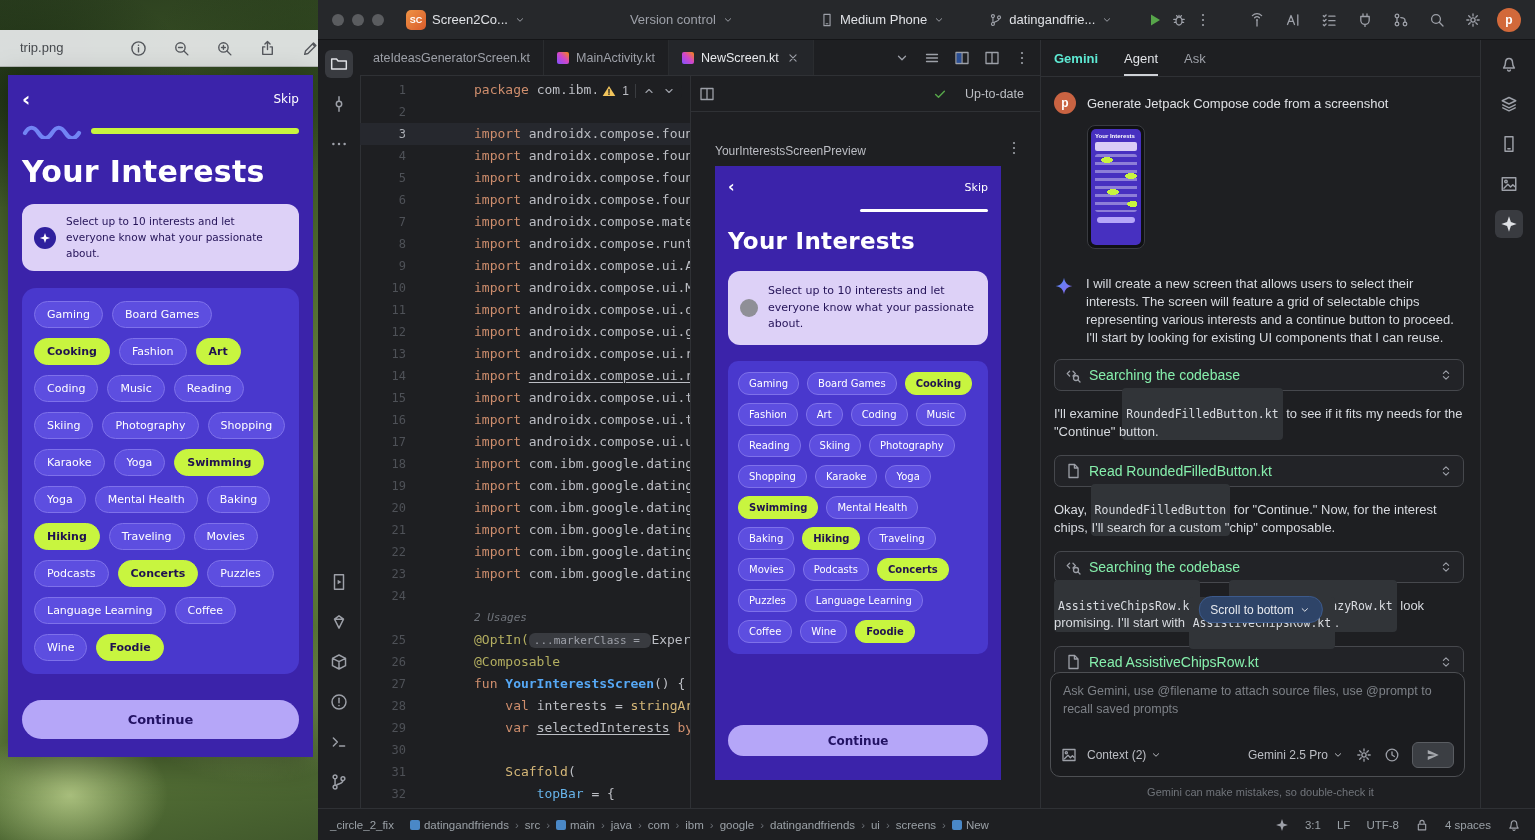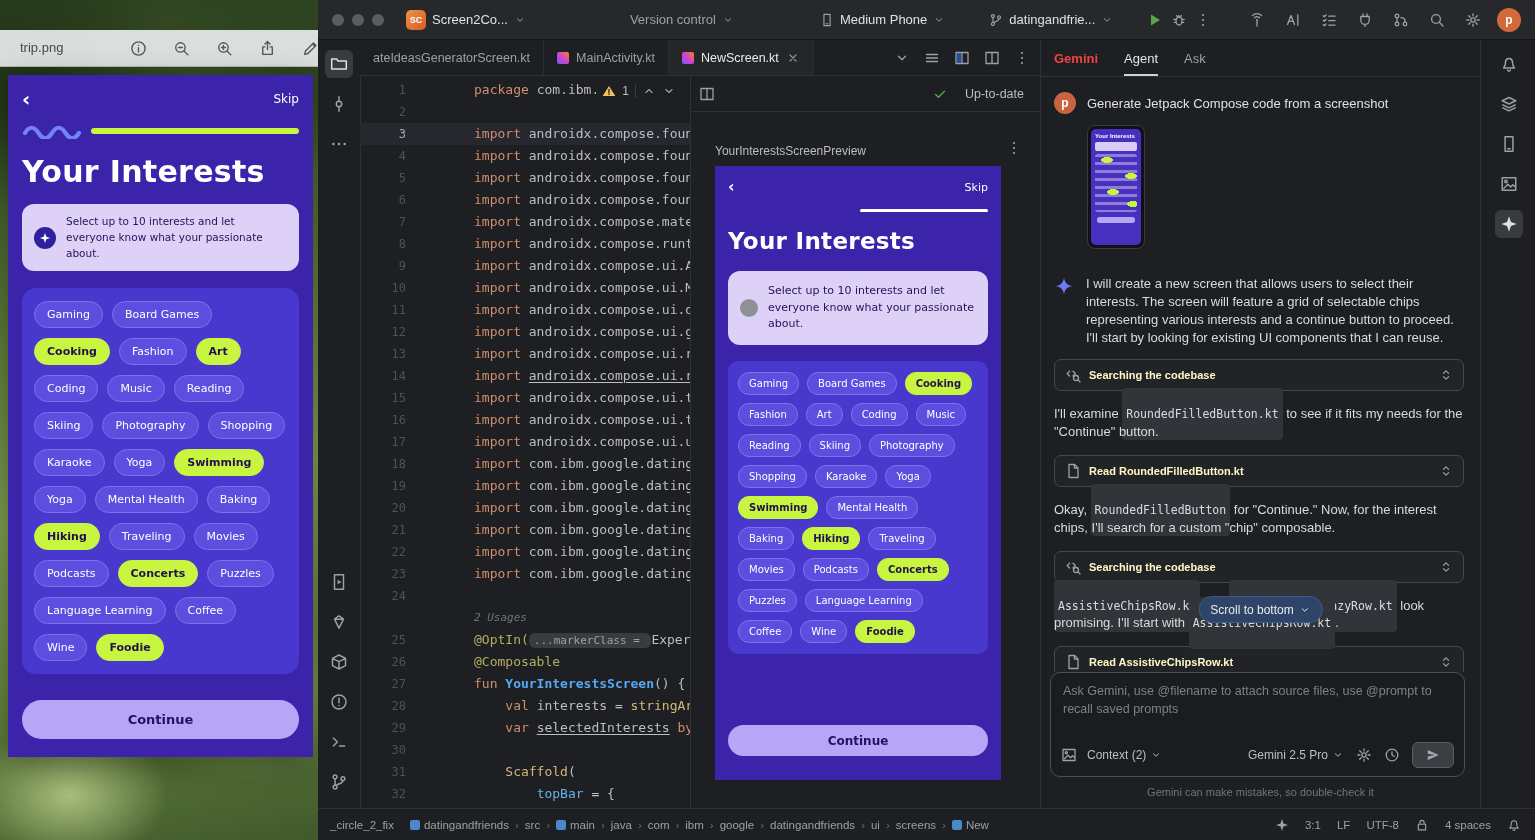--- a/index.html
+++ b/index.html
@@ -131,21 +131,21 @@
   .pv-label{position:absolute;left:24px;top:68px;font-size:12px;color:#bcbec4;}
   .pv-kebab{position:absolute;right:18px;top:64px;width:16px;height:16px;color:#9da0a8;}
   .pv-kebab svg{width:100%;height:100%;}
 
   
   .gemini{position:absolute;left:722px;top:40px;width:440px;height:768px;border-left:1px solid #2f3135;
           box-sizing:border-box;background:#1e1f22;}
   .gem-header{height:36px;border-bottom:1px solid #2f3135;display:flex;align-items:stretch;gap:26px;
               padding:0 0 0 13px;}
   .gtab{display:flex;align-items:center;font-size:13px;color:#9da0a8;position:relative;}
-  .gtab.title{font-weight:700;color:#ef4444;}
+  .gtab.title{font-weight:700;color:#5eead4;}
   .gtab.active{color:#e2e4e8;}
   .gtab.active::after{content:"";position:absolute;left:0;right:0;bottom:0;height:2px;background:#cfd2d7;}
   .gem-chat{position:absolute;left:0;top:36px;width:100%;height:596px;overflow:hidden;
             box-sizing:border-box;padding:16px 16px 0 13px;}
   .g-user{display:flex;align-items:center;gap:11px;}
   .g-avatar{width:22px;height:22px;border-radius:50%;background:#c96342;color:#fff;font-size:12px;
             font-weight:700;display:flex;align-items:center;justify-content:center;flex:none;}
   .g-user-text{font-size:13px;color:#dfe1e5;}
   .thumb{width:58px;height:124px;margin:11px 0 0 33px;background:#101114;border:1px solid #393b40;
          border-radius:8px;padding:3px;box-sizing:border-box;}
@@ -162,21 +162,21 @@
   .t-btn{height:6px;margin:5px 6px 0;background:#b5a6f8;border-radius:3px;}
   .g-lead{display:flex;gap:12px;margin-top:26px;}
   .g-spark{flex:none;width:20px;height:20px;margin-top:1px;}
   .g-text{font-size:13px;line-height:1.38;color:#d7dadf;}
   .icode{font-family:"DejaVu Sans Mono",monospace;font-size:11.5px;background:#313438;border-radius:4px;
          padding:19px 4px;color:#d9dce1;}
   .tool-card{height:30px;border:1px solid #46484d;border-radius:7px;background:#222327;display:flex;
              align-items:center;gap:8px;padding:0 10px;margin:12px 0;}
   .tool-card .tc-icon{width:16px;height:16px;color:#9da0a8;flex:none;}
   .tool-card .tc-icon svg{width:100%;height:100%;}
-  .tc-label{font-size:11px;color:#fef9c3;white-space:nowrap;overflow:hidden;font-weight:bold;}
+  .tc-label{font-size:14px;color:#86efac;white-space:nowrap;overflow:hidden;}
   .tc-exp{margin-left:auto;width:14px;height:14px;color:#9da0a8;}
   .tc-exp svg{width:100%;height:100%;}
   .g-p{margin:14px 0;}
   .scroll-pill{position:absolute;left:50%;top:556px;transform:translateX(-50%);height:25px;
                background:#2e4468;border:1px solid #3c5a8c;border-radius:13px;display:flex;align-items:center;
                gap:5px;padding:0 11px;font-size:12px;color:#e8eaee;z-index:5;white-space:nowrap;}
   .gem-input{position:absolute;left:9px;top:632px;width:415px;height:105px;background:#1b1c1f;
              border:1px solid #4d4f53;border-radius:10px;box-sizing:border-box;z-index:6;}
   .gi-ta{width:100%;height:56px;box-sizing:border-box;background:transparent;border:none;outline:none;
          resize:none;color:#dfe1e5;font-family:"Liberation Sans",sans-serif;font-size:12.5px;

